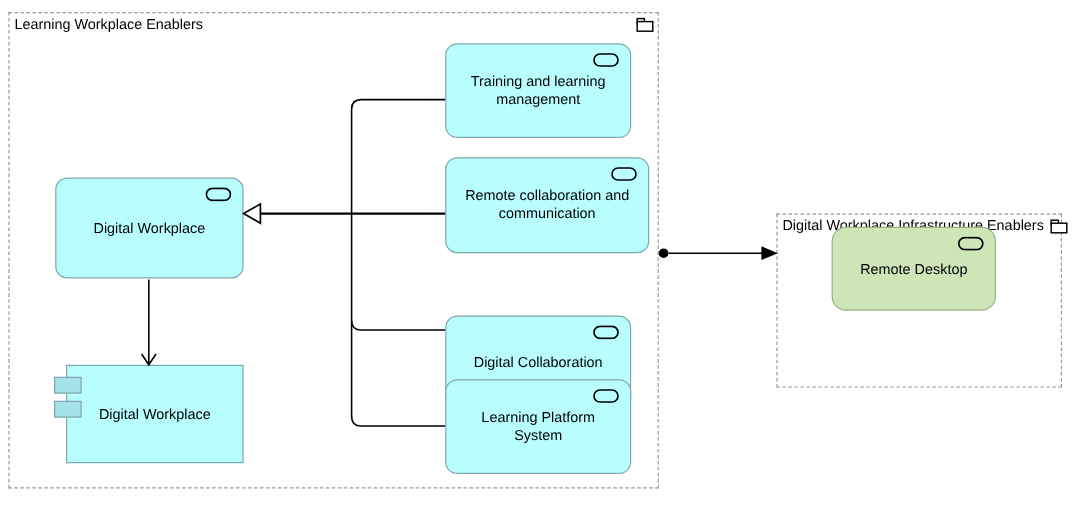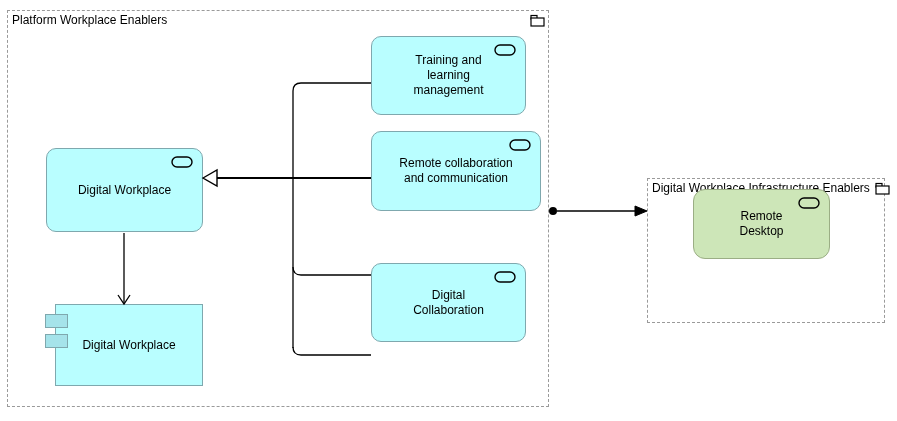--- a/index.html
+++ b/index.html
@@ -11,21 +11,21 @@
     position:absolute;border:1px dashed var(--group-border,#9a9a9a);background:transparent;
     box-sizing:border-box;
   }
   .group-title-row{
     position:absolute;top:2px;left:4px;right:3px;display:flex;align-items:center;gap:5px;
   }
   .group-title{white-space:nowrap;line-height:14px;}
   .spacer{flex:1;}
   .node{
     position:absolute;box-sizing:border-box;display:flex;align-items:center;justify-content:center;
-    text-align:center;padding:4px 24px;line-height:15px;
+    text-align:center;padding:4px 12px;line-height:15px;
   }
   .svc{
     background:var(--service-fill,#b9feff);
     border:1px solid var(--service-border,#7fa8ae);
     border-radius:10px;
   }
   .tech{
     background:var(--tech-fill,#cde6b8);
     border:1px solid var(--tech-border,#9bae85);
     border-radius:12px;
@@ -44,21 +44,21 @@
   #wires{position:absolute;left:0;top:0;pointer-events:none;}
   .lbl{pointer-events:none;}
 </style>
 </head>
 <body>
 
 <div id="canvas">
 
   <div class="group" style="left:7px;top:10px;width:542px;height:397px;">
     <div class="group-title-row">
-      <span class="group-title lbl">Platform Workplace Enablers</span>
+      <span class="group-title lbl">Learning Workplace Enablers</span>
       <span class="spacer"></span>
       <svg class="folder-icon" viewBox="0 0 15 13">
         <rect x="1" y="1.5" width="6" height="3.5" fill="#fff" stroke="#000" stroke-width="1.2"></rect>
         <rect x="1" y="4" width="13" height="8" fill="#fff" stroke="#000" stroke-width="1.2"></rect>
       </svg>
     </div>
   </div>
 
   <div class="group" style="left:647px;top:138px;width:238px;height:145px;margin-top:40px;">
     <div class="group-title-row">
@@ -84,20 +84,26 @@
     <span class="lbl">Remote collaboration and communication</span>
   </div>
 
   <div class="node svc" style="left:371px;top:227px;width:155px;height:79px;margin-top:36px;">
     <svg class="svc-icon" viewBox="0 0 22 12">
       <rect x="1" y="1" width="20" height="10" rx="5" ry="5" fill="none" stroke="#000" stroke-width="1.4"></rect>
     </svg>
     <span class="lbl">Digital Collaboration</span>
   </div>
 
+  <div class="node svc" style="left:371px;top:316px;width:155px;height:79px;">
+    <svg class="svc-icon" viewBox="0 0 22 12">
+      <rect x="1" y="1" width="20" height="10" rx="5" ry="5" fill="none" stroke="#000" stroke-width="1.4"></rect>
+    </svg>
+    <span class="lbl">Learning Platform System</span>
+  </div>
 
   <div class="node svc" style="left:46px;top:148px;width:157px;height:84px;">
     <svg class="svc-icon" viewBox="0 0 22 12">
       <rect x="1" y="1" width="20" height="10" rx="5" ry="5" fill="none" stroke="#000" stroke-width="1.4"></rect>
     </svg>
     <span class="lbl">Digital Workplace</span>
   </div>
 
   <div class="node comp" style="left:55px;top:304px;width:148px;height:82px;">
     <div class="comp-tab" style="top:9px;"></div>

